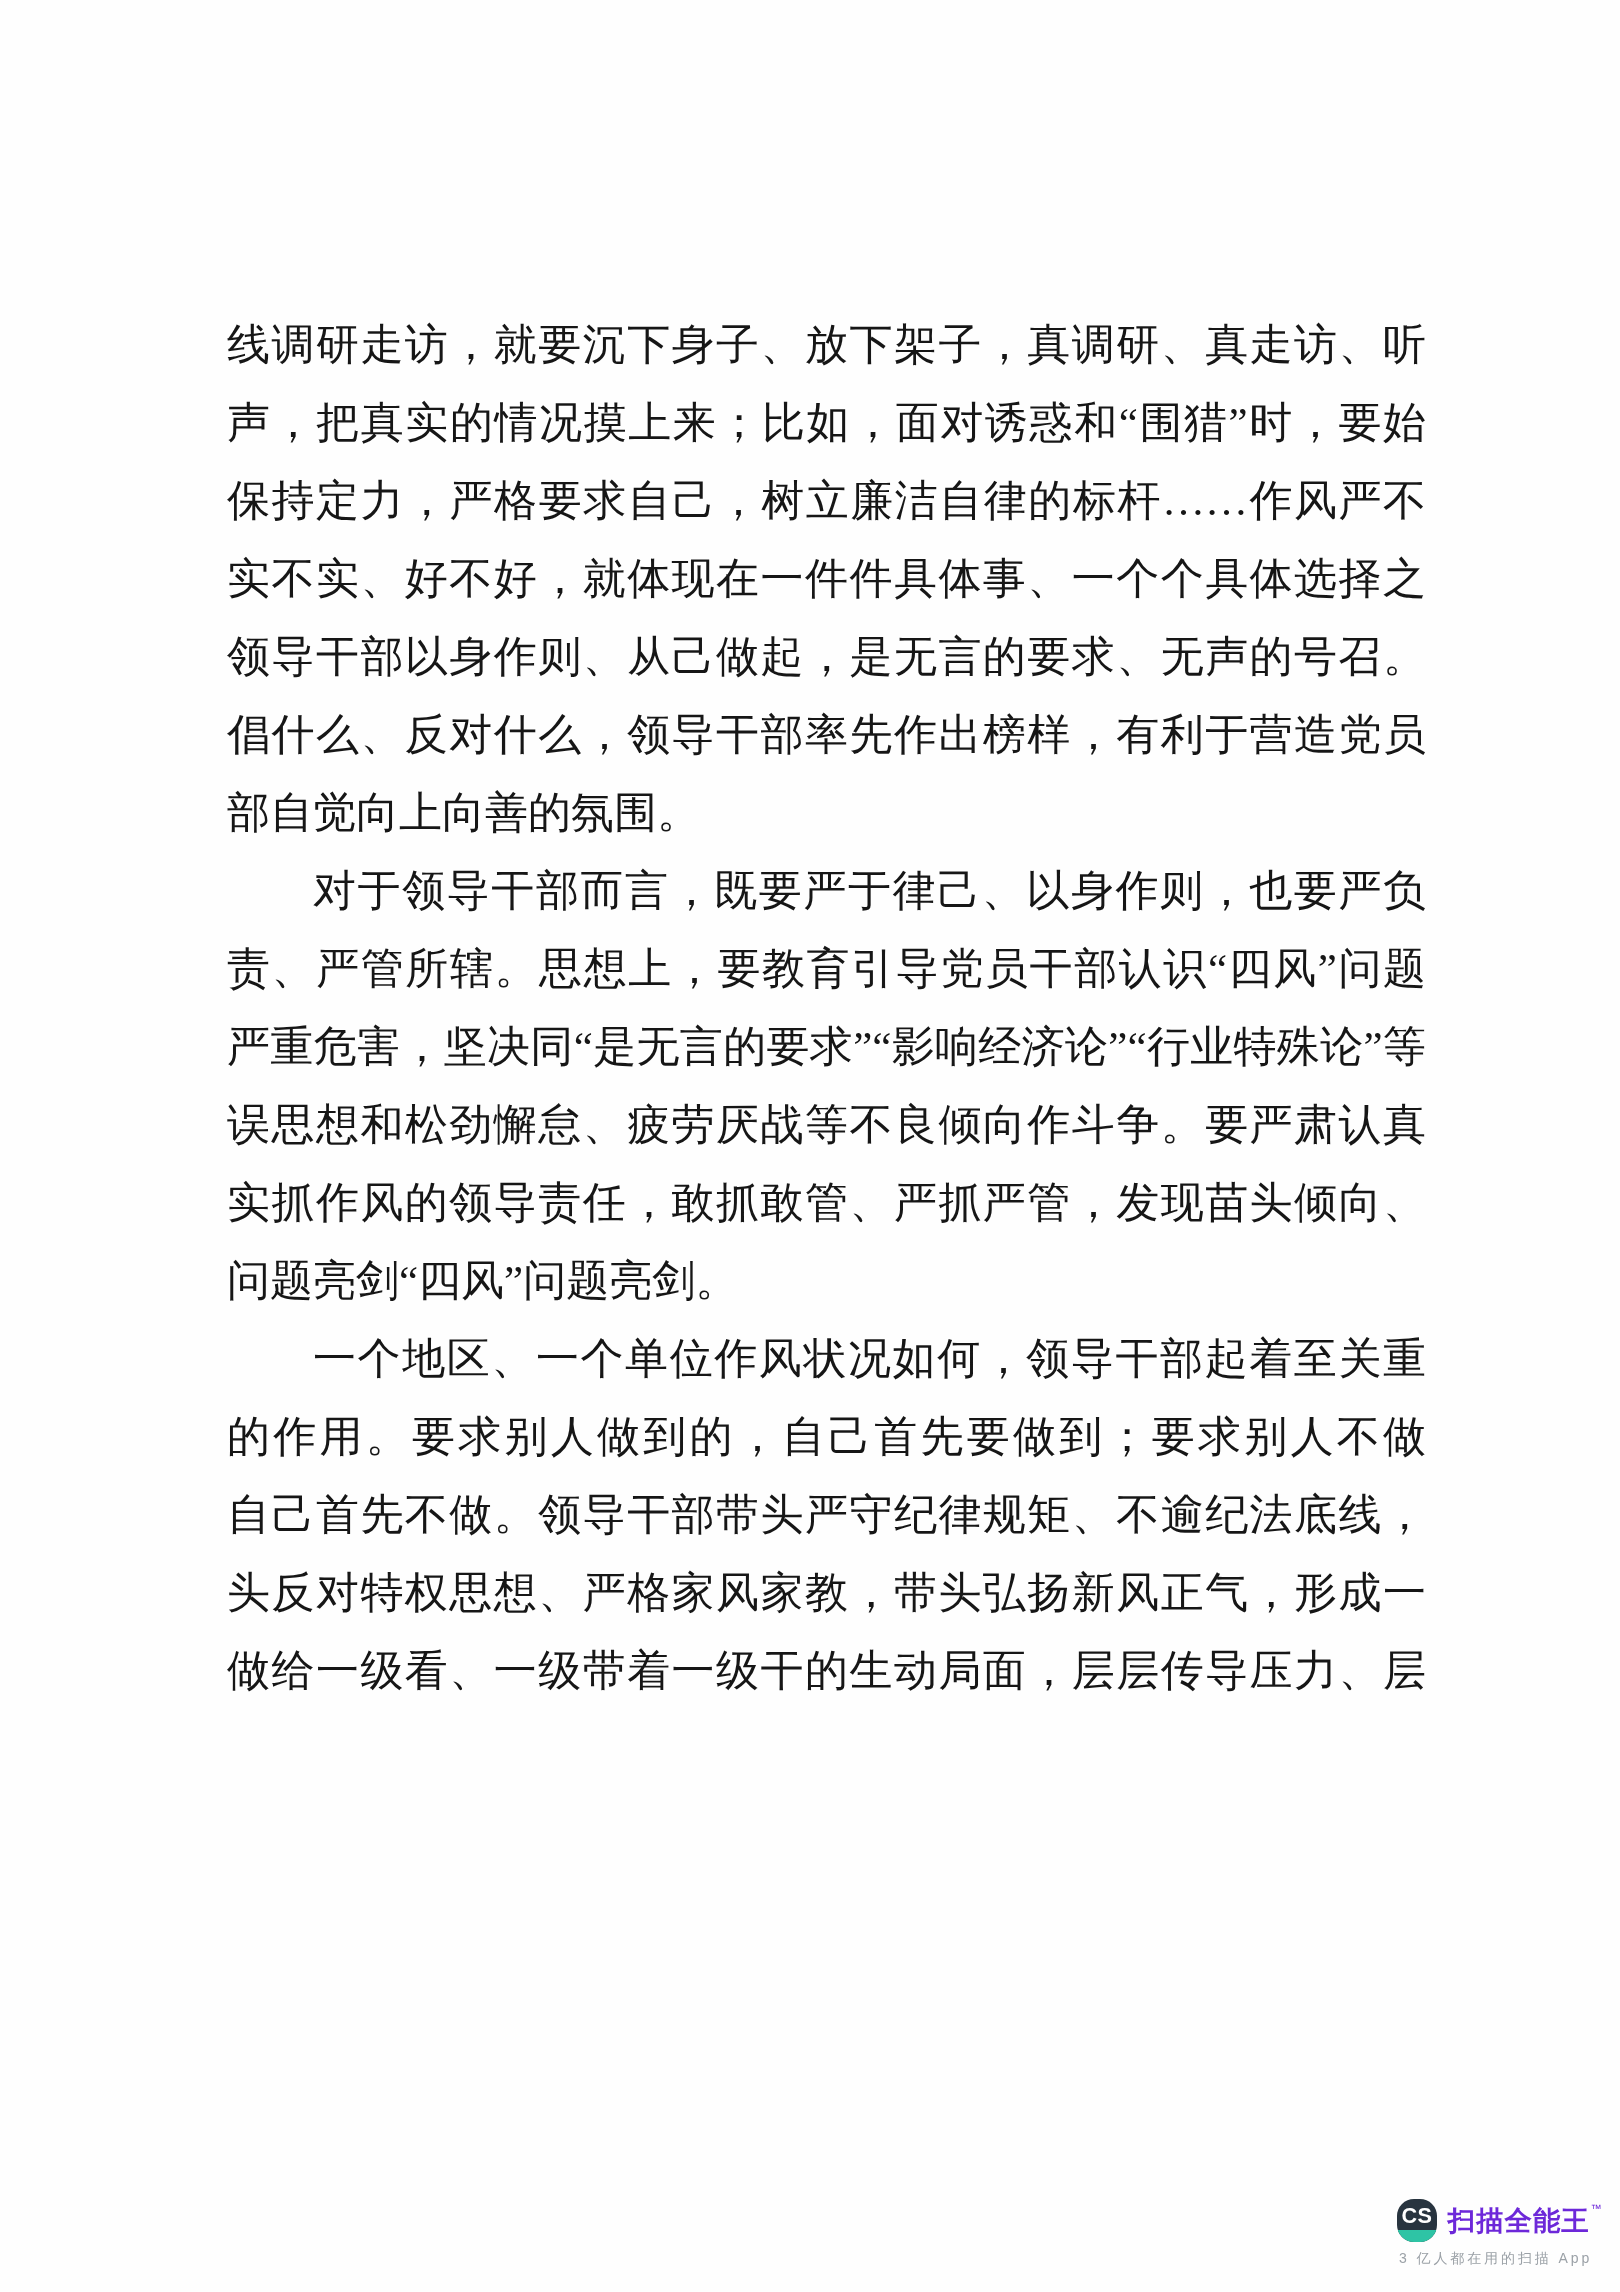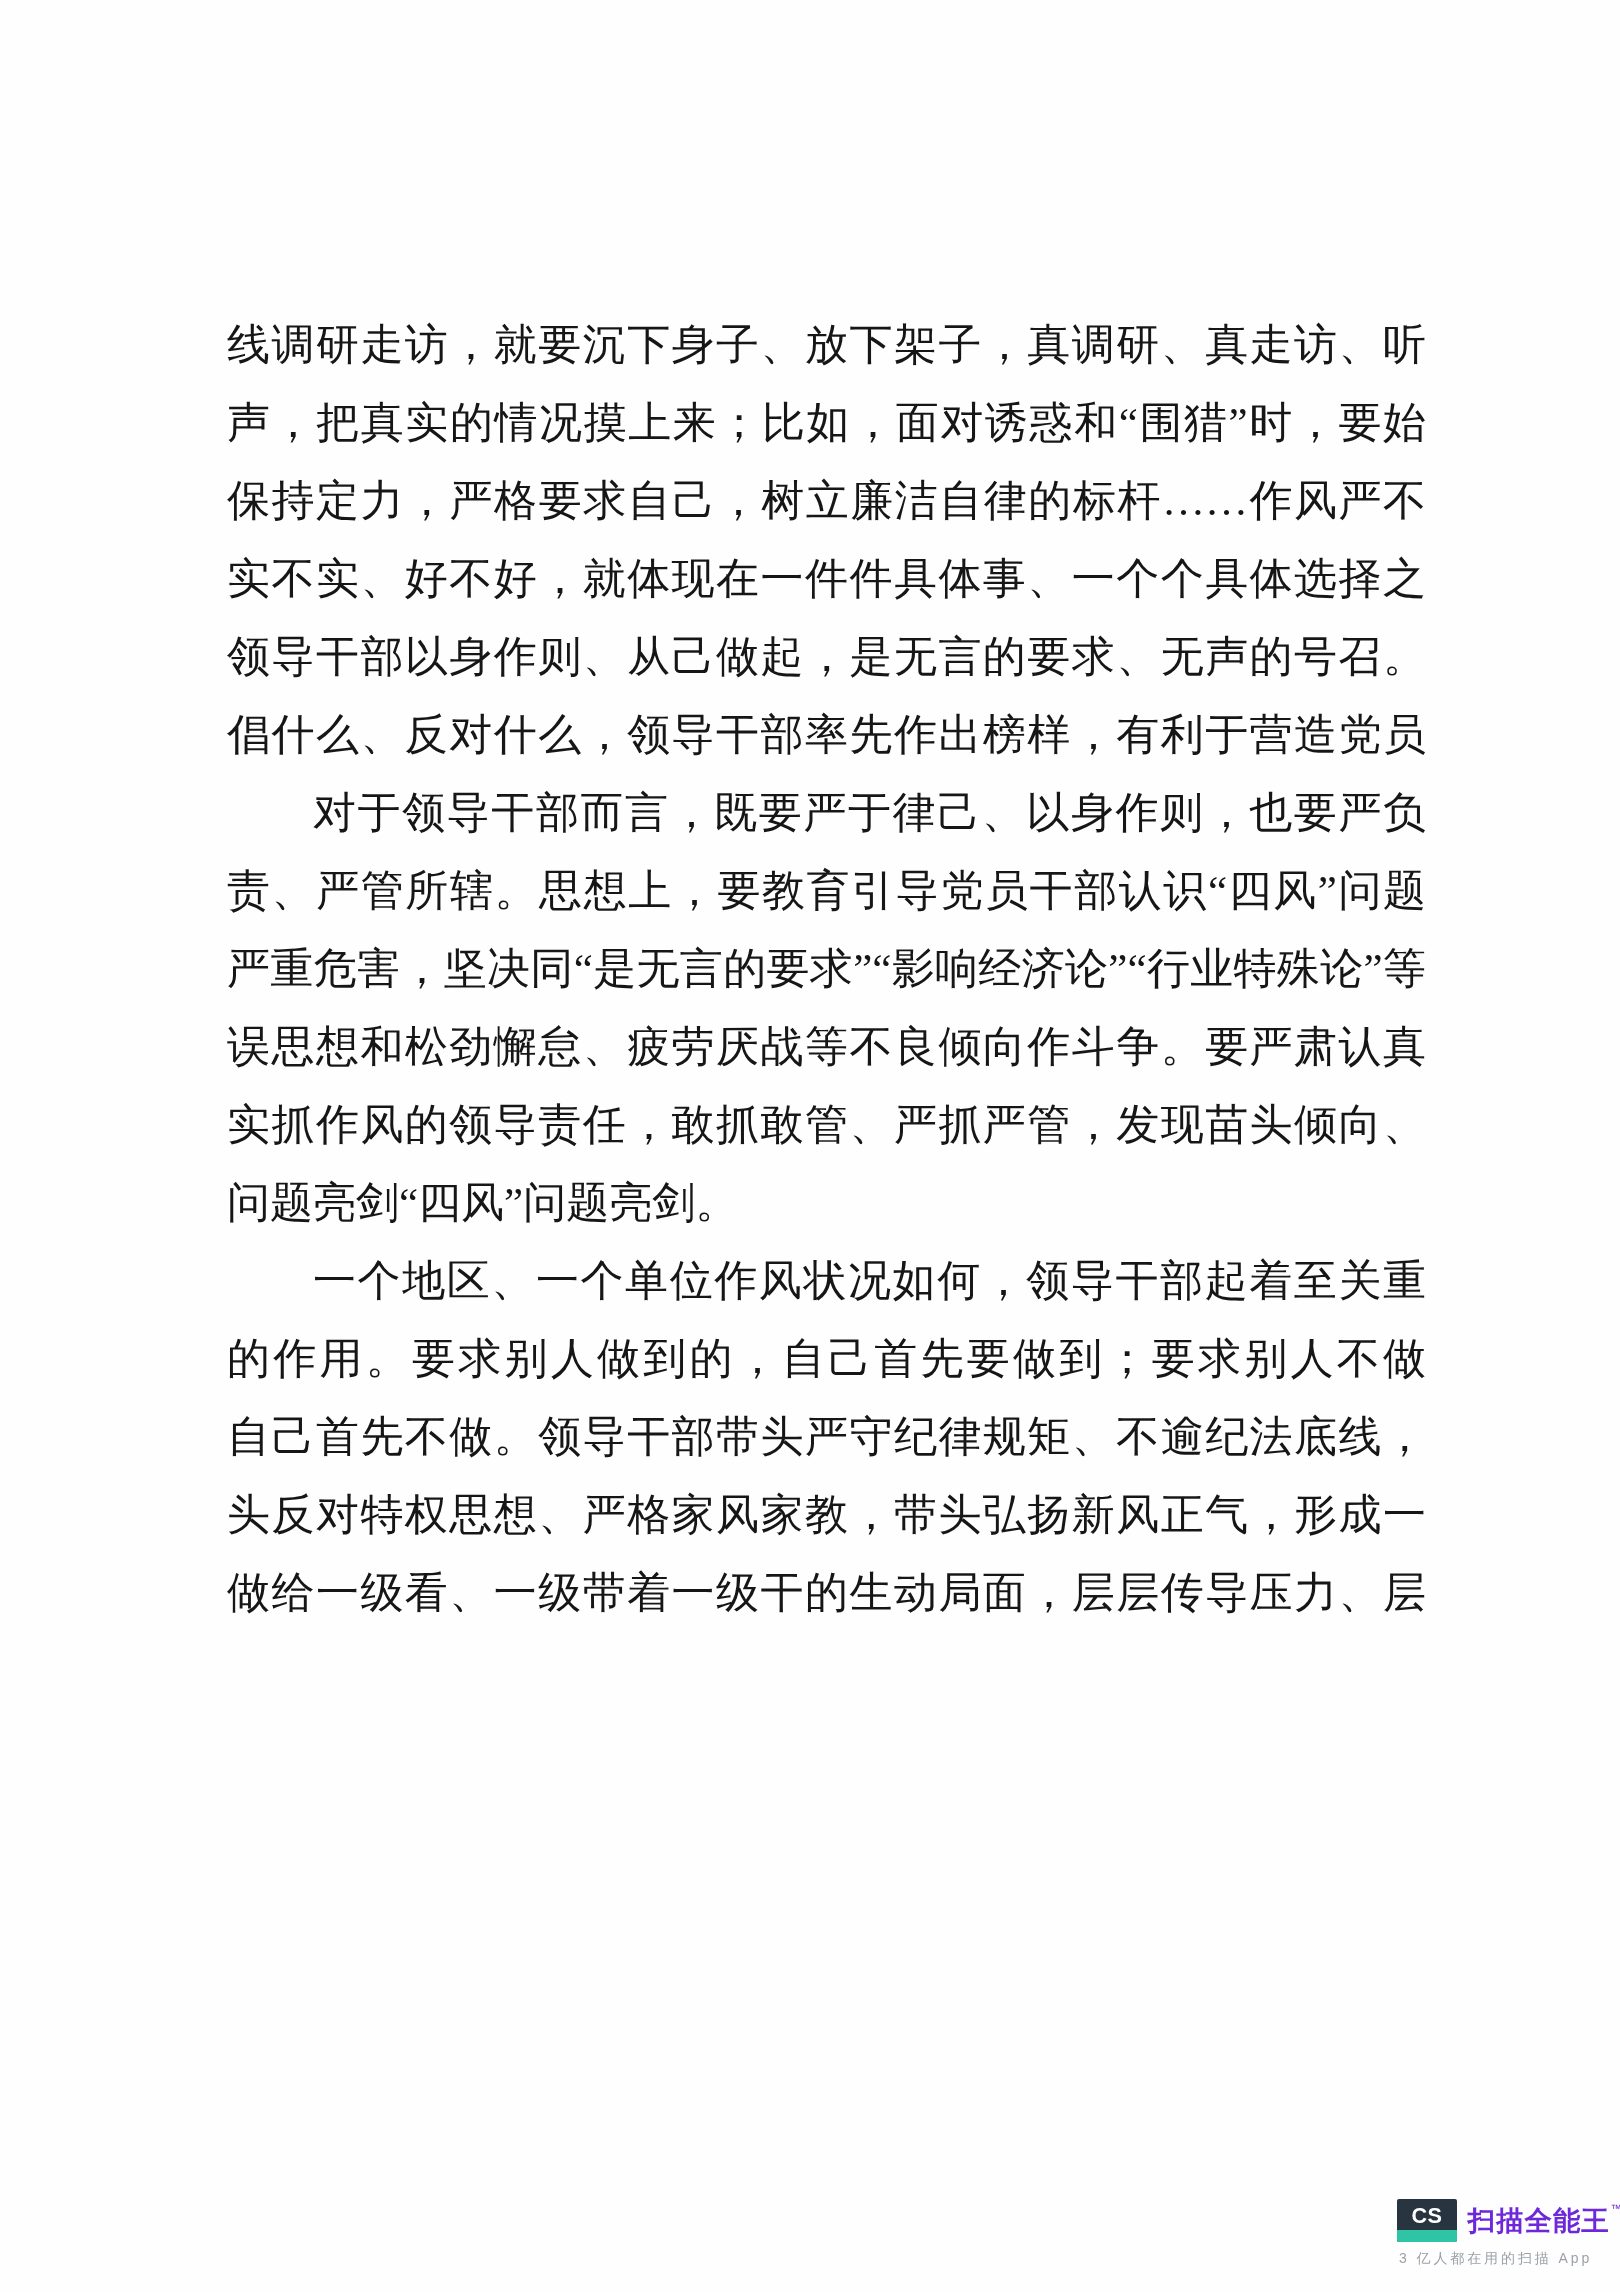--- a/index.html
+++ b/index.html
@@ -46,23 +46,23 @@
     left: 1397px;
     top: 2199px;
     font-family: "Liberation Sans", sans-serif;
   }
   .wm-row {
     display: flex;
     align-items: center;
     gap: 10.8px;
   }
   .cs-icon {
-    width: 60px;
+    width: 40px;
     height: 43px;
-    border-radius: 2px;
+    border-radius: 17px;
     background: #28343f;
     position: relative;
     overflow: hidden;
     display: flex;
     align-items: center;
     justify-content: center;
     flex: 0 0 auto;
   }
   .cs-strip {
     position: absolute;
@@ -109,20 +109,21 @@
 </head>
 <body>
 
 <div class="page-text">
   <div class="line">线调研走访，就要沉下身子、放下架子，真调研、真走访、听民</div>
   <div class="line">声，把真实的情况摸上来；比如，面对诱惑和“围猎”时，要始终</div>
   <div class="line">保持定力，严格要求自己，树立廉洁自律的标杆……作风严不严、</div>
   <div class="line">实不实、好不好，就体现在一件件具体事、一个个具体选择之中。</div>
   <div class="line">领导干部以身作则、从己做起，是无言的要求、无声的号召。提</div>
   <div class="line">倡什么、反对什么，领导干部率先作出榜样，有利于营造党员干</div>
+  <div class="line para-end">部自觉向上向善的氛围。</div>
   <div class="line indent">对于领导干部而言，既要严于律己、以身作则，也要严负其</div>
   <div class="line">责、严管所辖。思想上，要教育引导党员干部认识“四风”问题的</div>
   <div class="line">严重危害，坚决同“是无言的要求”“影响经济论”“行业特殊论”等错</div>
   <div class="line">误思想和松劲懈怠、疲劳厌战等不良倾向作斗争。要严肃认真落</div>
   <div class="line">实抓作风的领导责任，敢抓敢管、严抓严管，发现苗头倾向、及</div>
   <div class="line para-end">问题亮剑“四风”问题亮剑。</div>
   <div class="line indent">一个地区、一个单位作风状况如何，领导干部起着至关重要</div>
   <div class="line">的作用。要求别人做到的，自己首先要做到；要求别人不做的，</div>
   <div class="line">自己首先不做。领导干部带头严守纪律规矩、不逾纪法底线，带</div>
   <div class="line">头反对特权思想、严格家风家教，带头弘扬新风正气，形成一级</div>

